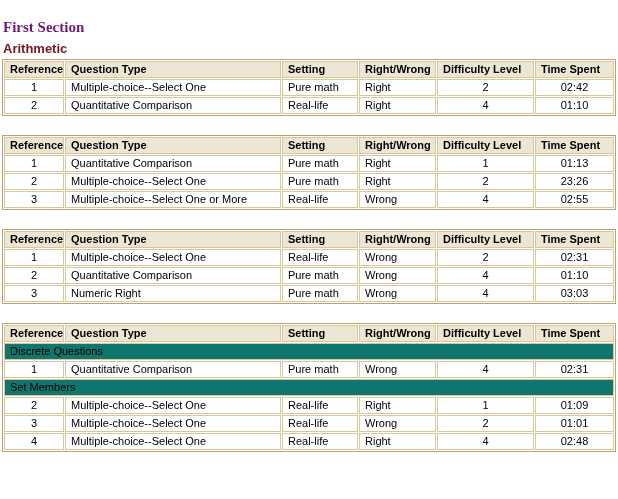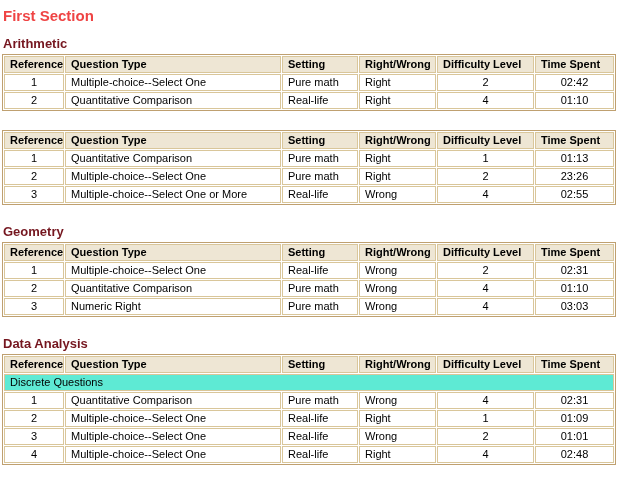--- a/index.html
+++ b/index.html
@@ -9,30 +9,31 @@
     height: 499px;
     overflow: hidden;
     background: #ffffff;
     color: #000000;
     font-family: "Liberation Sans", "DejaVu Sans", sans-serif;
   }
   .page { padding: 7px 2px 0 2px; }
   .page-title {
     font-size: 15px;
     font-weight: bold;
-    color: #ef4444;
+    color: #701a75;
     line-height: 17px;
-    margin: 0 0 4px 1px;
+    margin: 12px 0 4px 1px;
+    font-family: Liberation Serif, serif;
   }
   .section-heading {
     font-size: 13px;
     font-weight: bold;
     color: #75161F;
     line-height: 15px;
-    margin: 12px 0 3px 1px;
+    margin: 5px 0 3px 1px;
   }
   table.report-table {
     width: 614px;
     table-layout: fixed;
     border-collapse: separate;
     border-spacing: 1px;
     border: 1px solid #BFA070;
     background: #ffffff;
     margin: 0 0 19px 0;
   }
@@ -52,21 +53,21 @@
     white-space: nowrap;
     overflow: hidden;
     text-align: left;
   }
   .report-table th {
     background: #EEE6D4;
     font-weight: bold;
   }
   .report-table td { background: #ffffff; }
   .report-table td.subsection-cell {
-    background: #5eead4;
+    background: #0f766e;
   }
   .report-table td.col-reference,
   .report-table td.col-difficulty,
   .report-table td.col-time_spent { text-align: center; }
 </style>
 </head>
 <body>
 
 <div class="page">
   <div class="page-title">First Section</div>
@@ -154,21 +155,20 @@
               <td class="col-question_type">Multiple-choice--Select One or More</td>
               <td class="col-setting">Real-life</td>
               <td class="col-right_wrong">Wrong</td>
               <td class="col-difficulty">4</td>
               <td class="col-time_spent">02:55</td>
             </tr>
           </tbody>
         </table>
       </div>
       <div class="section">
-        <div class="section-heading">Geometry</div>
         <table class="report-table">
           <colgroup>
             <col class="c-reference">
             <col class="c-question">
             <col class="c-setting">
             <col class="c-rightwrong">
             <col class="c-difficulty">
             <col class="c-timespent">
           </colgroup>
           <thead>
@@ -203,21 +203,20 @@
               <td class="col-question_type">Numeric Right</td>
               <td class="col-setting">Pure math</td>
               <td class="col-right_wrong">Wrong</td>
               <td class="col-difficulty">4</td>
               <td class="col-time_spent">03:03</td>
             </tr>
           </tbody>
         </table>
       </div>
       <div class="section">
-        <div class="section-heading">Data Analysis</div>
         <table class="report-table">
           <colgroup>
             <col class="c-reference">
             <col class="c-question">
             <col class="c-setting">
             <col class="c-rightwrong">
             <col class="c-difficulty">
             <col class="c-timespent">
           </colgroup>
           <thead>
@@ -234,20 +233,23 @@
             <tr>
               <td colspan="6" class="subsection-cell">Discrete Questions</td>
             </tr>
             <tr>
               <td class="col-reference">1</td>
               <td class="col-question_type">Quantitative Comparison</td>
               <td class="col-setting">Pure math</td>
               <td class="col-right_wrong">Wrong</td>
               <td class="col-difficulty">4</td>
               <td class="col-time_spent">02:31</td>
+            </tr>
+            <tr>
+              <td colspan="6" class="subsection-cell">Set Members</td>
             </tr>
             <tr>
               <td class="col-reference">2</td>
               <td class="col-question_type">Multiple-choice--Select One</td>
               <td class="col-setting">Real-life</td>
               <td class="col-right_wrong">Right</td>
               <td class="col-difficulty">1</td>
               <td class="col-time_spent">01:09</td>
             </tr>
             <tr>

